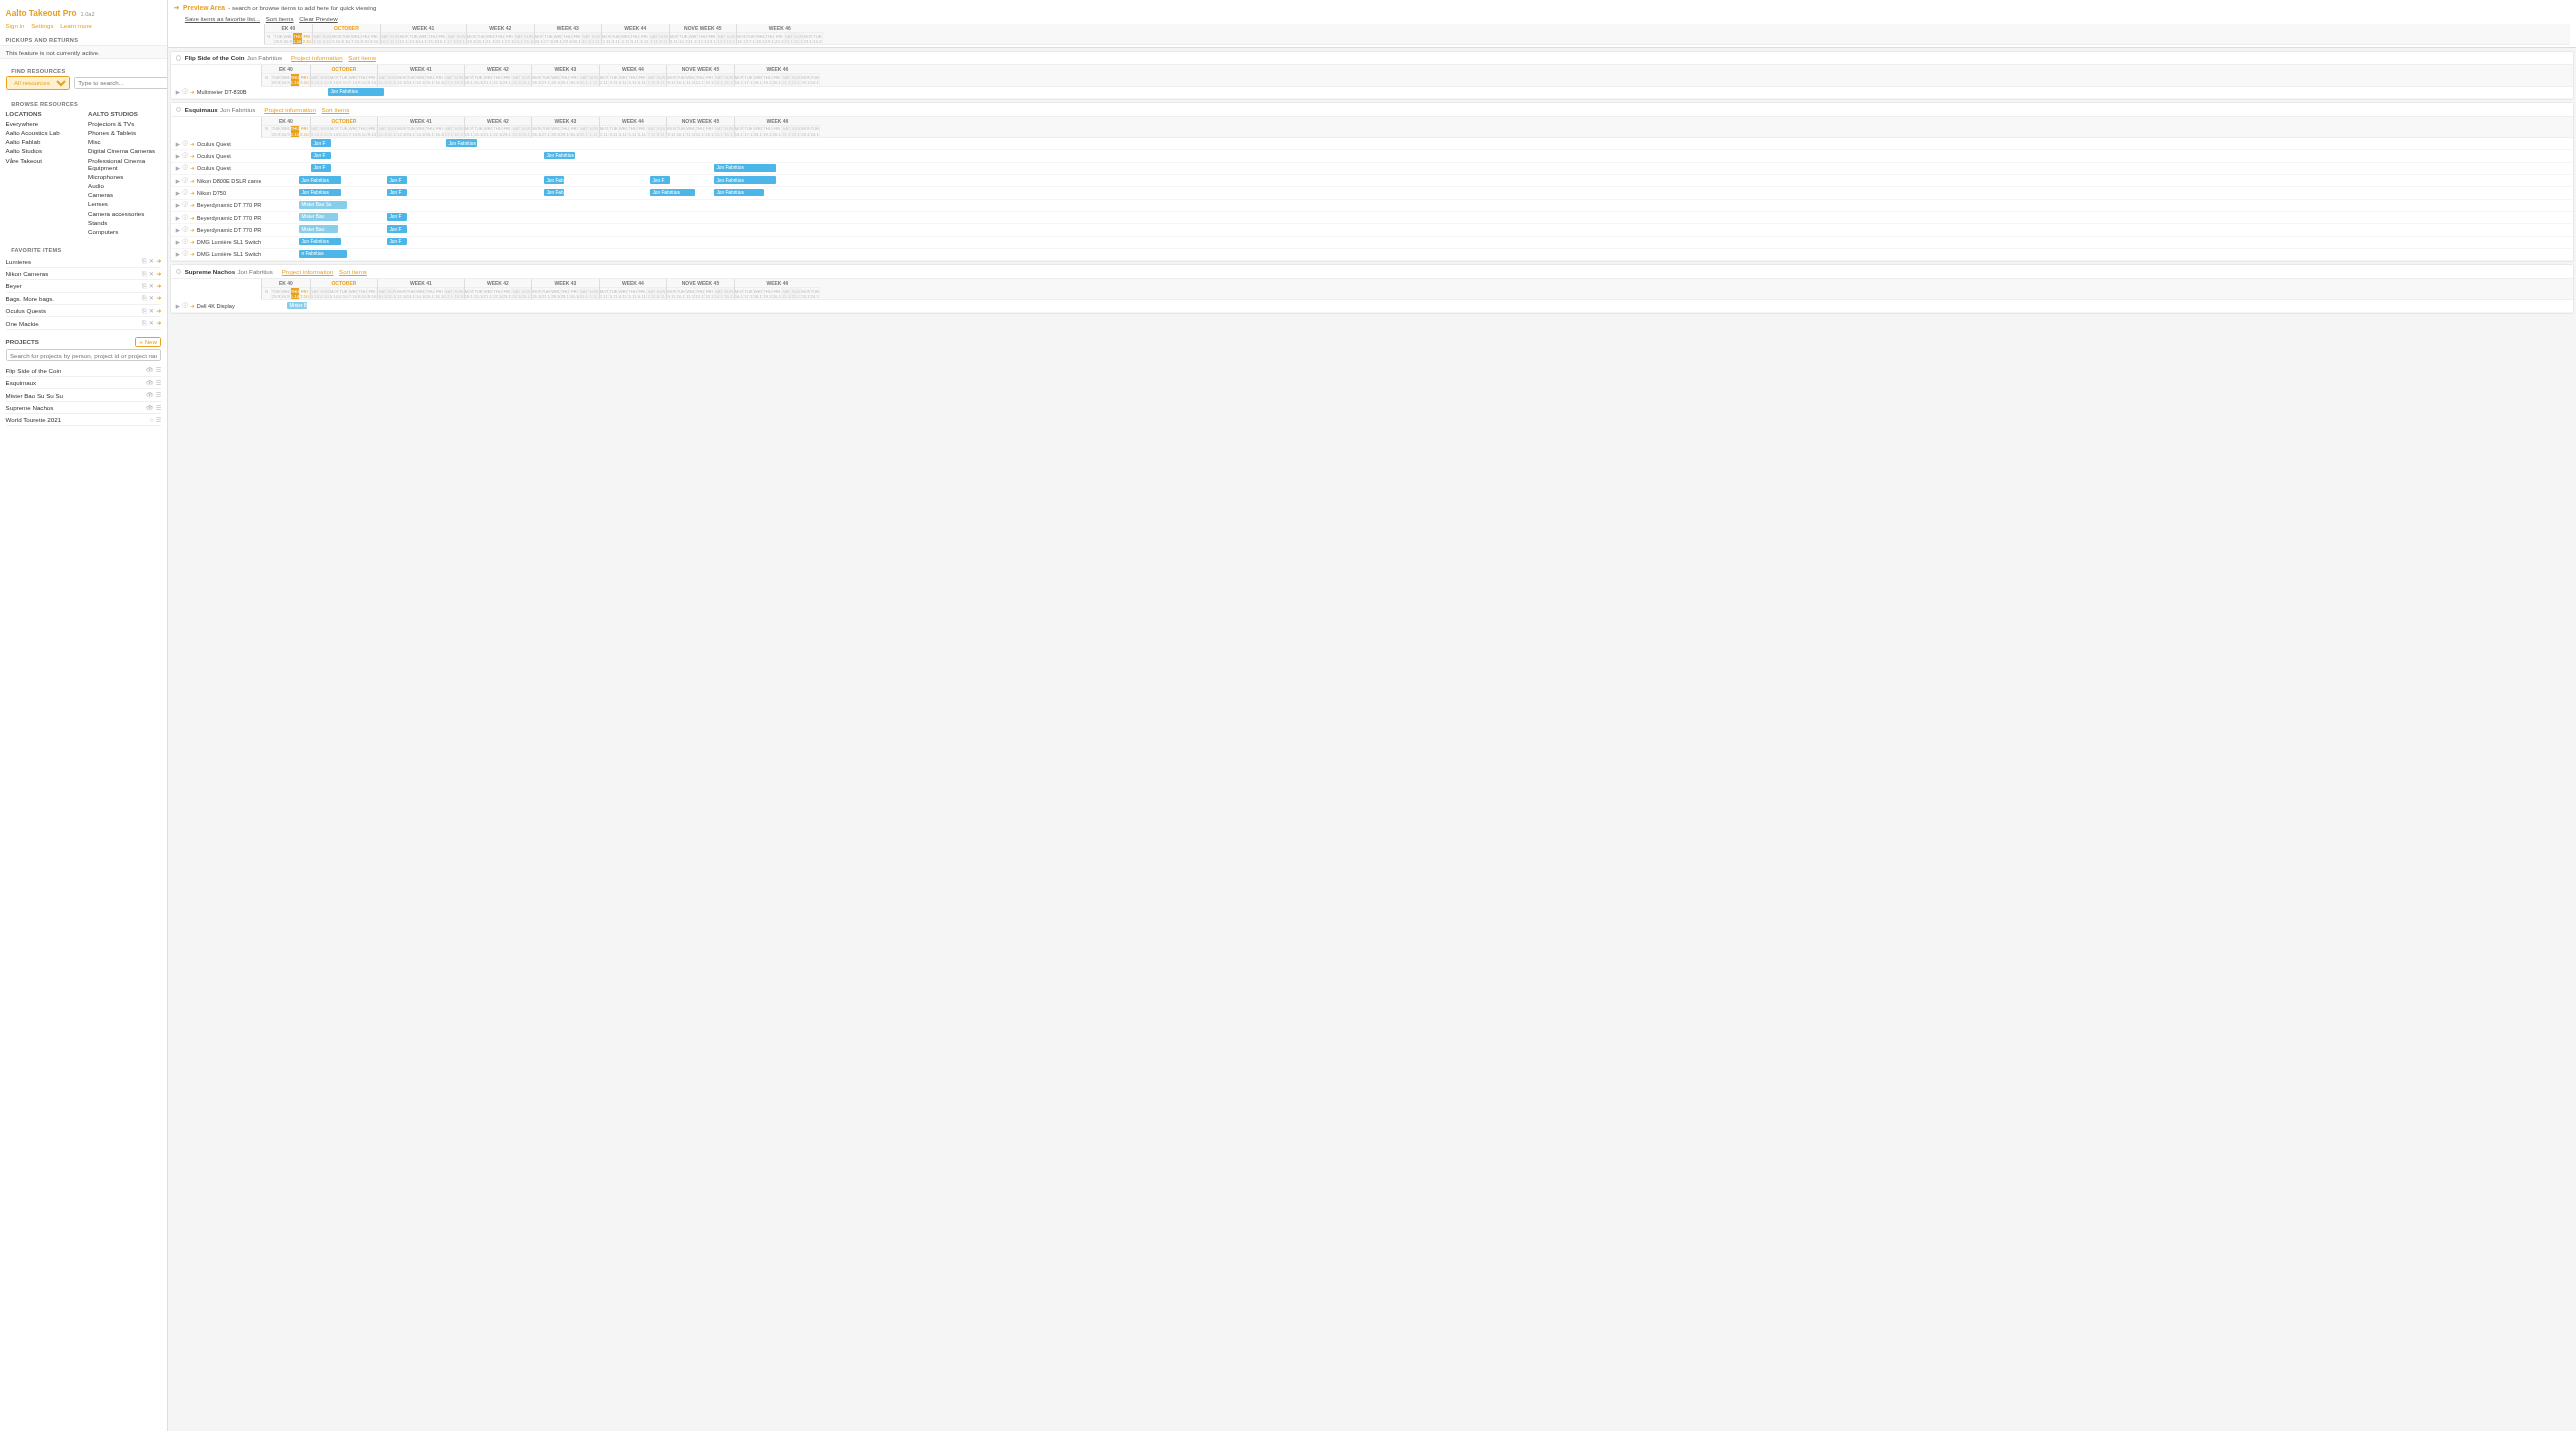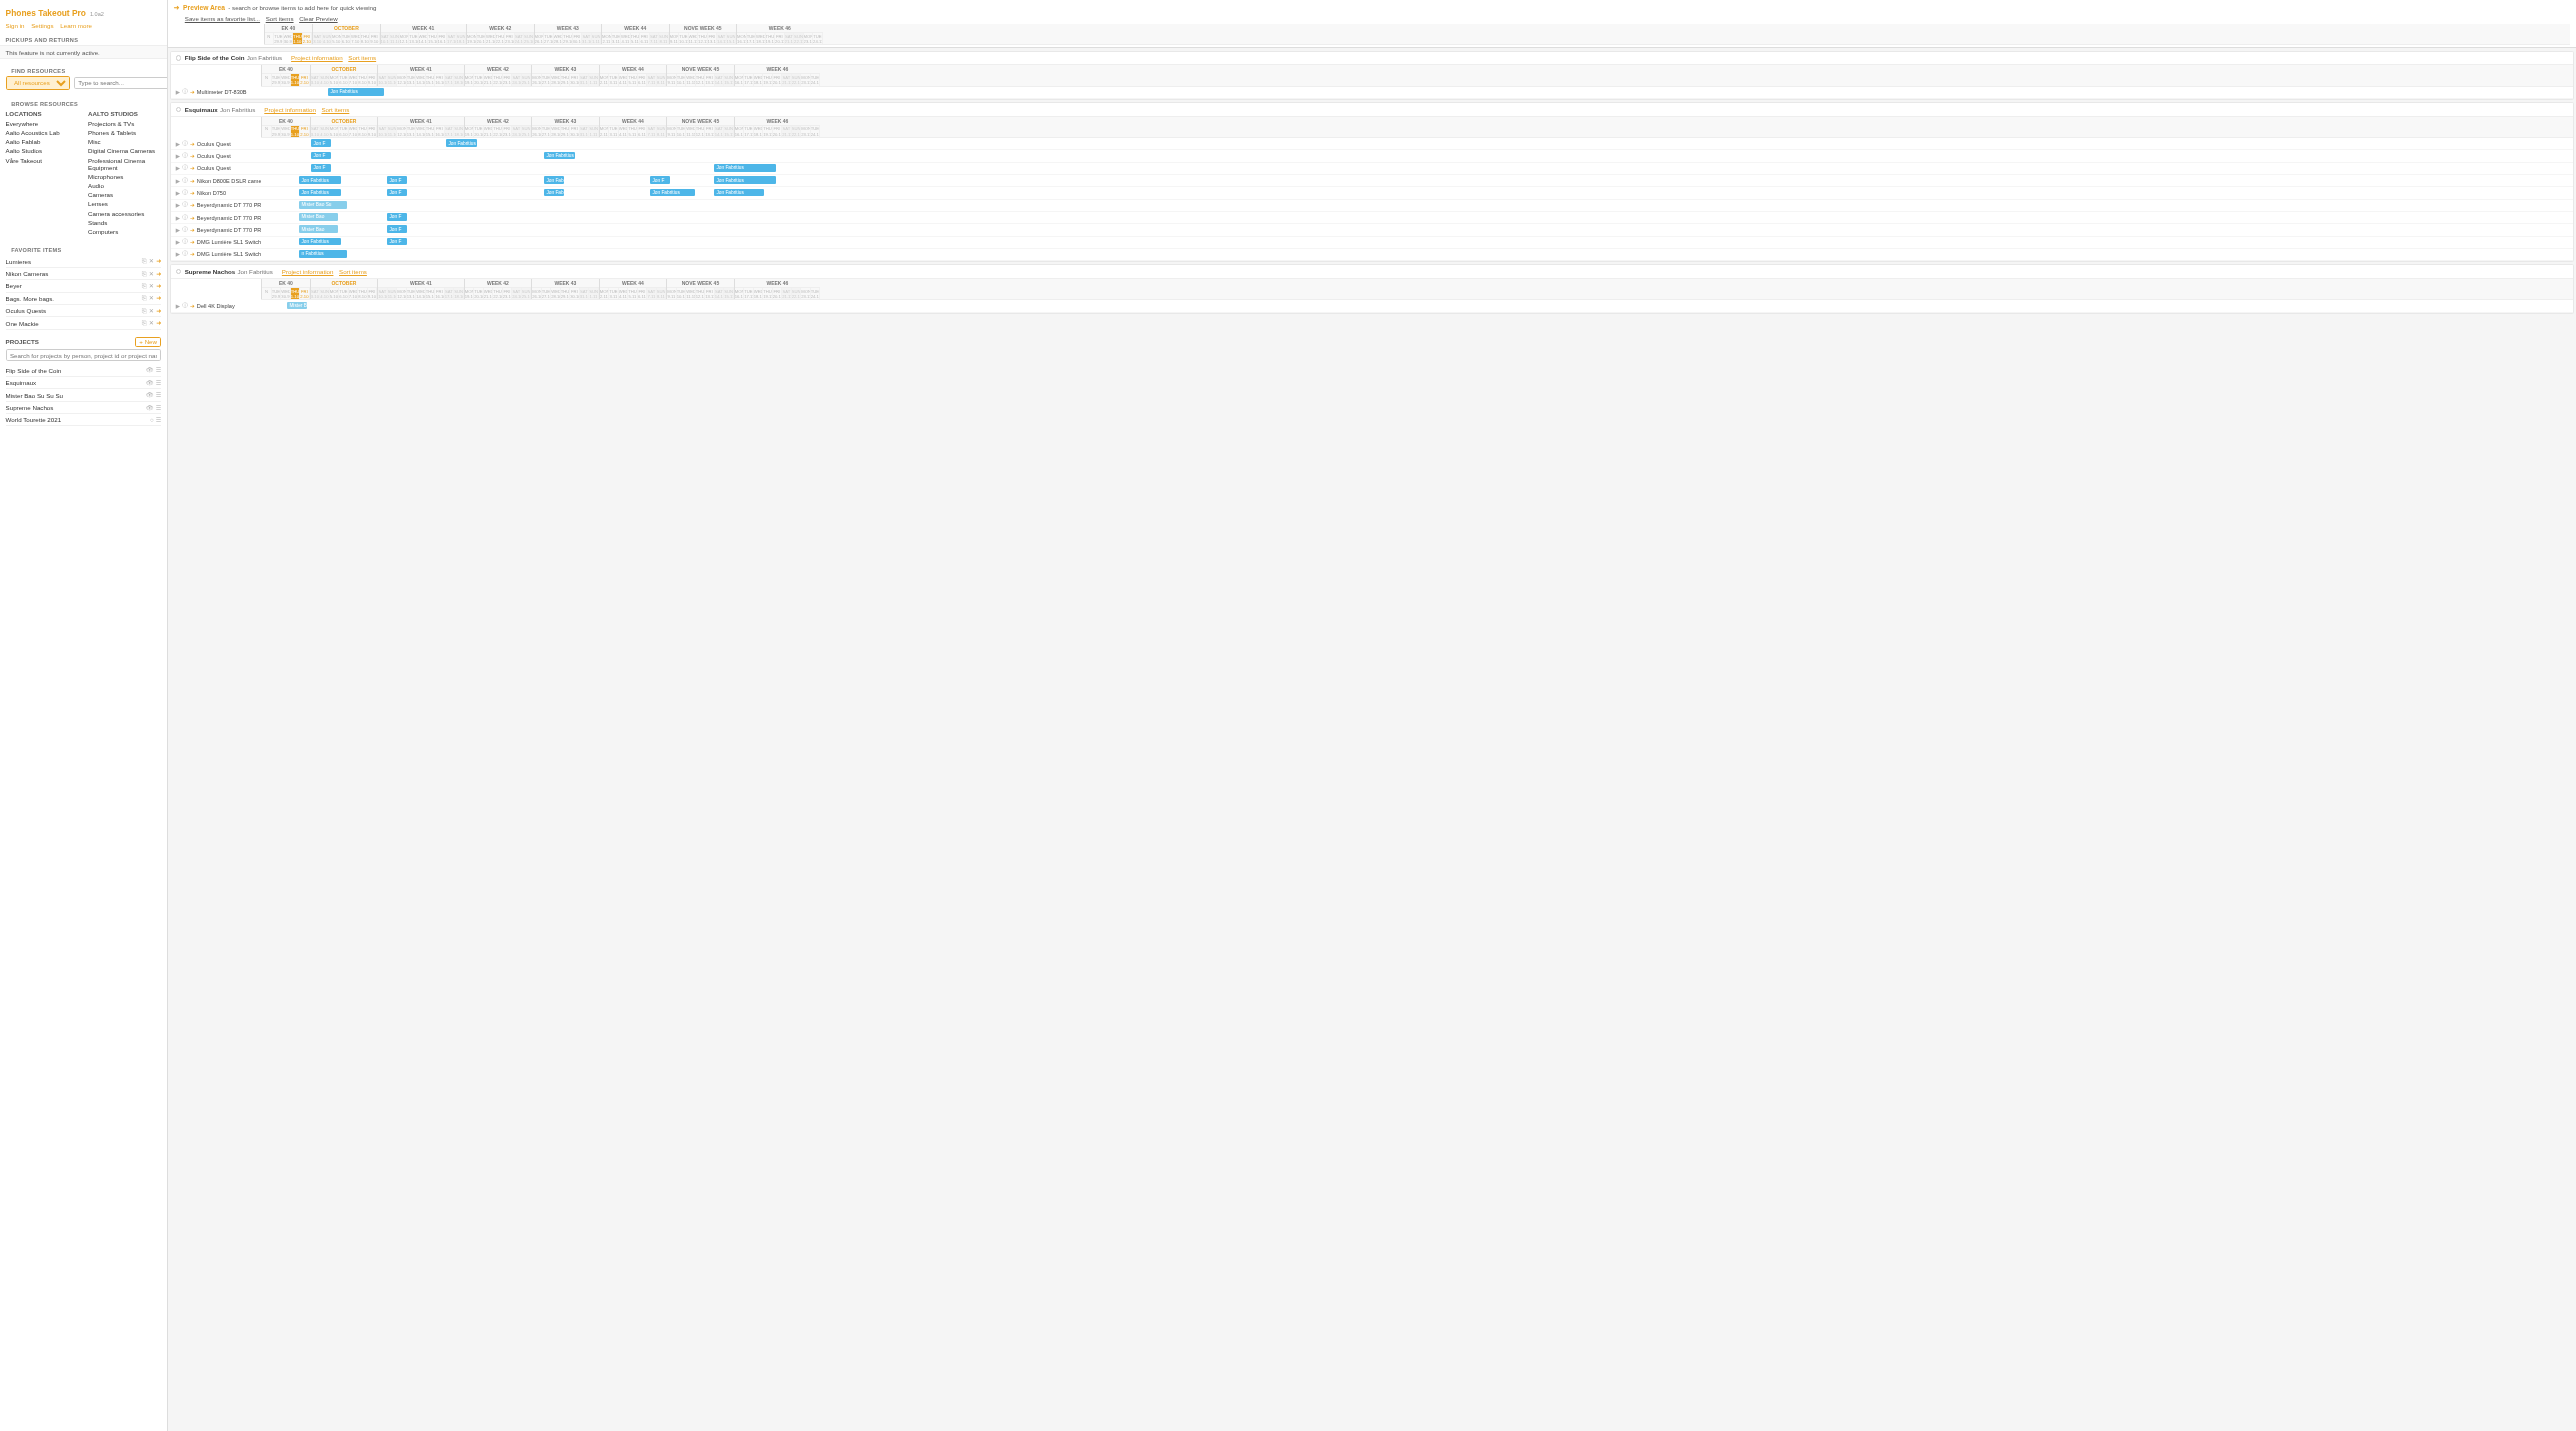--- a/index.html
+++ b/index.html
@@ -300,21 +300,21 @@
     .scroll-area {
       flex: 1;
       overflow: auto;
     }
   </style>
 </head>
 <body>
 
 <div id="sidebar">
   <div class="sidebar-header">
-    <span class="app-title">Phones Takeout Pro</span>
+    <span class="app-title">Aalto Takeout Pro</span>
     <span class="app-subtitle">1.0a2</span>
   </div>
   <div class="sidebar-nav">
     <a>Sign in</a>
     <a>Settings</a>
     <a>Learn more</a>
   </div>
 
   <div class="sidebar-section-title">PICKUPS AND RETURNS</div>
   <div class="sidebar-info">This feature is not currently active.</div>

